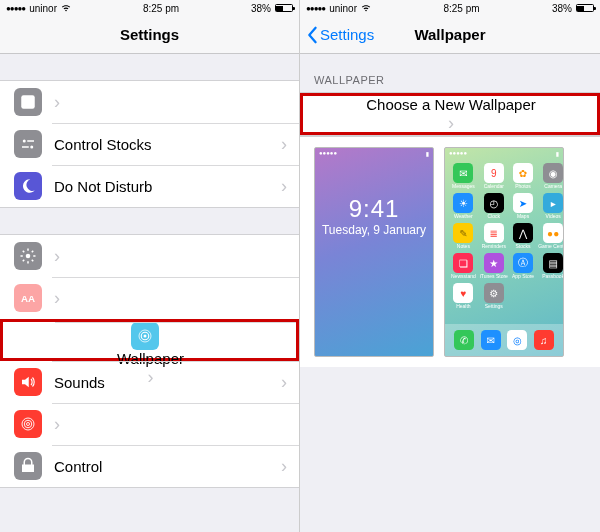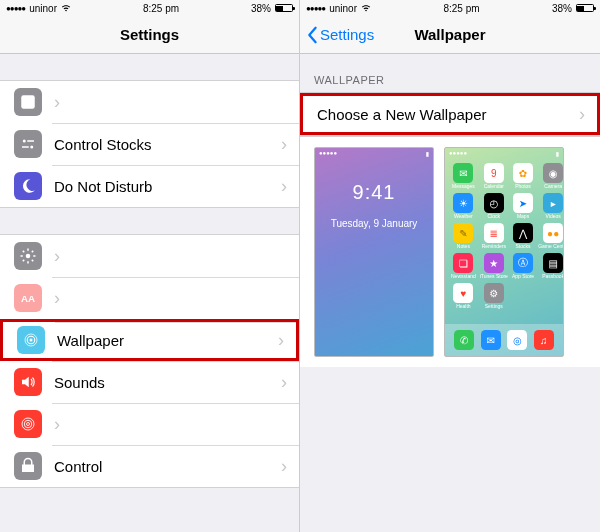--- a/index.html
+++ b/index.html
@@ -114,20 +114,21 @@
     justify-content: center;
     margin-right: 12px;
     flex-shrink: 0;
   }
   .row-icon svg { width: 18px; height: 18px; fill: #fff; }
   .row-label { font-size: 15px; color: #000; flex: 1; }
   .chev { color: #c7c7cc; font-size: 18px; }
   .highlight {
     border: 3px solid #c00;
     box-sizing: border-box;
+    flex-direction: column;
   }
   
   .preview-area {
     background: #fff;
     border-top: 1px solid #d1d1d4;
     padding: 10px 14px;
     display: flex;
     gap: 10px;
   }
   .phone {
@@ -137,22 +138,22 @@
     border-radius: 2px;
     overflow: hidden;
     position: relative;
     font-size: 7px;
   }
   .lock {
     background: linear-gradient(160deg, #b479c9 0%, #7a84d6 45%, #4aa3d5 100%);
     color: #fff;
     text-align: center;
   }
-  .lock-time { font-size: 20px; font-weight: 200; margin-top: 22px; letter-spacing: 1px; text-align: center; }
-  .lock-date { font-size: 10px; margin-top: 14px; }
+  .lock-time { font-size: 24px; font-weight: 200; margin-top: 36px; letter-spacing: 1px; text-align: center; }
+  .lock-date { font-size: 12px; margin-top: 0; }
   .lock-status { display: flex; justify-content: space-between; padding: 2px 4px; font-size: 6px; }
   .home {
     background: linear-gradient(160deg, #c2e5a8 0%, #8ed5b7 40%, #5fb8c8 100%);
   }
   .home-status { display: flex; justify-content: space-between; padding: 2px 4px; font-size: 6px; color:#fff; }
   .icon-grid {
     display: grid;
     grid-template-columns: repeat(4, 1fr);
     gap: 4px 4px;
     padding: 4px 6px;

